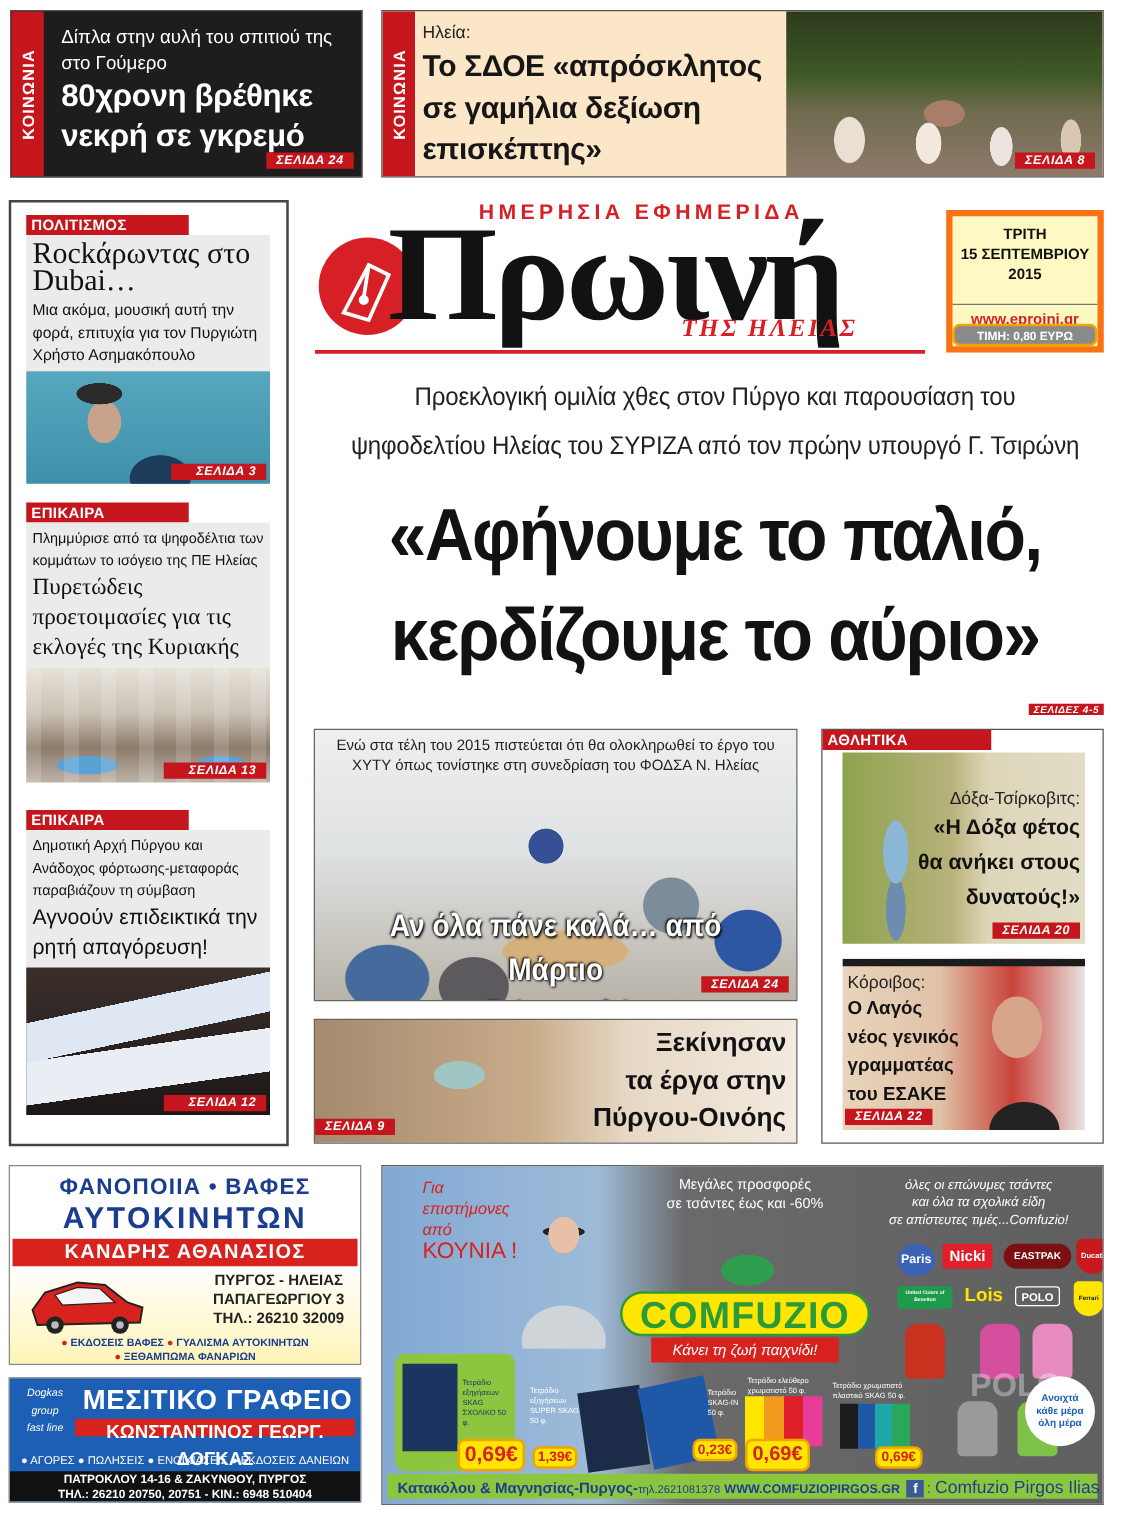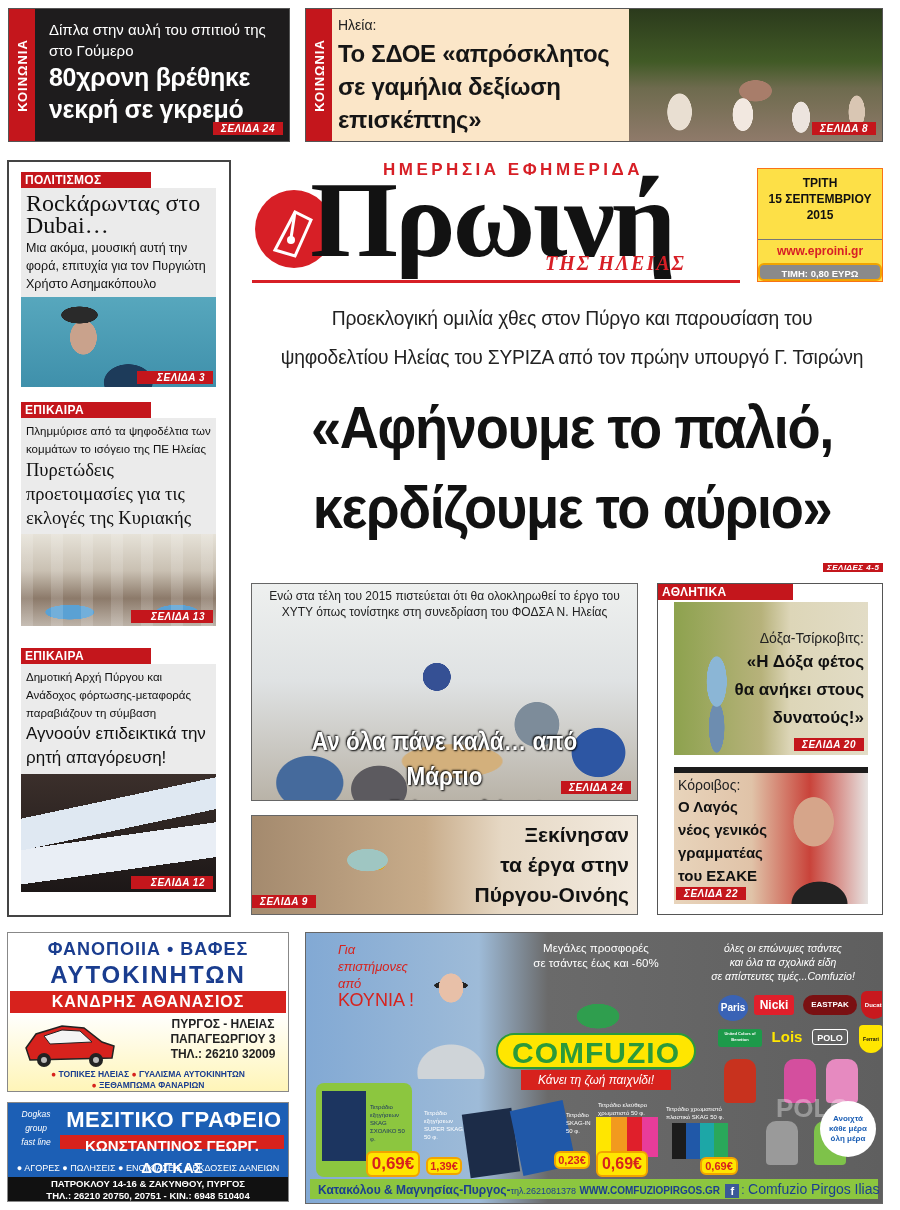--- a/index.html
+++ b/index.html
@@ -63,21 +63,21 @@
       linear-gradient(180deg, #3b2f2b, #1c1717); text-align: right; }
 
   
   #logo-circle { position: absolute; left: 255px; top: 190px; width: 78px; height: 78px; border-radius: 50%; background: #d71f26; }
   #logo-title { position: absolute; left: 310px; top: 160px; font-family: "Liberation Serif", serif; font-weight: bold;
                 font-size: 108px; line-height: 120px; color: #121212; letter-spacing: -3px; transform: scaleX(1.05); transform-origin: left; }
   #logo-top { position: absolute; left: 383px; top: 160px; color: #d71f26; font-weight: bold; font-size: 17px; letter-spacing: 3.5px; }
   #logo-sub { position: absolute; left: 545px; top: 252px; color: #d71f26; font-family: "Liberation Serif", serif; font-style: italic; font-weight: bold; font-size: 20px; letter-spacing: 2px; }
   #logo-rule { position: absolute; left: 252px; top: 280px; width: 488px; height: 3px; background: #d71f26; }
 
-  #datebox { position: absolute; left: 757px; top: 168px; width: 126px; height: 114px; border: 1px solid #f97316; background: #fde047; }
+  #datebox { position: absolute; left: 757px; top: 168px; width: 126px; height: 114px; border: 5px solid #f97316; background: #fef9c3; }
   #datebox .d1 { text-align: center; font-weight: bold; font-size: 12px; line-height: 16px; padding-top: 6px; color: #111; font-family: "Liberation Sans", sans-serif; }
   #datebox .sep { position: absolute; left: 0; right: 0; top: 70px; border-top: 1px solid #777; }
   #datebox .url { position: absolute; left: 0; right: 0; top: 75px; text-align: center; color: #d71f26; font-size: 12px; font-weight: bold; }
   #datebox .price { position: absolute; left: 0; right: 0; bottom: 0; height: 18px; background: #8a8a8a; color: #fff; text-align: center; font-size: 9.5px; line-height: 18px; }
 
   
   #deck { position: absolute; left: 244px; top: 298px; width: 656px; text-align: center; font-size: 20.5px; line-height: 39px; color: #222; letter-spacing: -0.2px; font-family: "Liberation Sans", sans-serif; transform: scaleX(0.94); }
   #main-head { position: absolute; left: 244px; top: 388px; width: 656px; text-align: center; font-weight: bold; font-size: 59px; line-height: 80px; color: #121212; letter-spacing: -1.5px; transform: scaleX(0.92); }
   #main-tag { left: 823px; top: 563px; font-size: 8px; padding: 0 4px; }
 
@@ -322,21 +322,21 @@
       <circle cx="74" cy="42" r="7" fill="#222"></circle>
     <circle cx="22" cy="42" r="3" fill="#bbb"></circle>
       <circle cx="74" cy="42" r="3" fill="#bbb"></circle>
   </svg>
   <div class="addr">
     <div>ΠΥΡΓΟΣ - ΗΛΕΙΑΣ</div>
     <div>ΠΑΠΑΓΕΩΡΓΙΟΥ 3</div>
     <div>ΤΗΛ.: 26210 32009</div>
   </div>
   <div class="bullets">
-    <div><span class="dot">● </span><span>ΤΟΠΙΚΕΣ ΗΛΕΙΑΣ</span> <span class="dot">● </span><span>ΓΥΑΛΙΣΜΑ ΑΥΤΟΚΙΝΗΤΩΝ</span></div>
+    <div><span class="dot">● </span><span>ΕΚΔΟΣΕΙΣ ΒΑΦΕΣ</span> <span class="dot">● </span><span>ΓΥΑΛΙΣΜΑ ΑΥΤΟΚΙΝΗΤΩΝ</span></div>
     <div><span class="dot">● </span><span>ΞΕΘΑΜΠΩΜΑ ΦΑΝΑΡΙΩΝ</span></div>
   </div>
 </div>
 
 <div id="ad2">
   <div class="logo">
     <div>Dogkas</div>
     <div>group</div>
     <div>fast line</div>
   </div>

